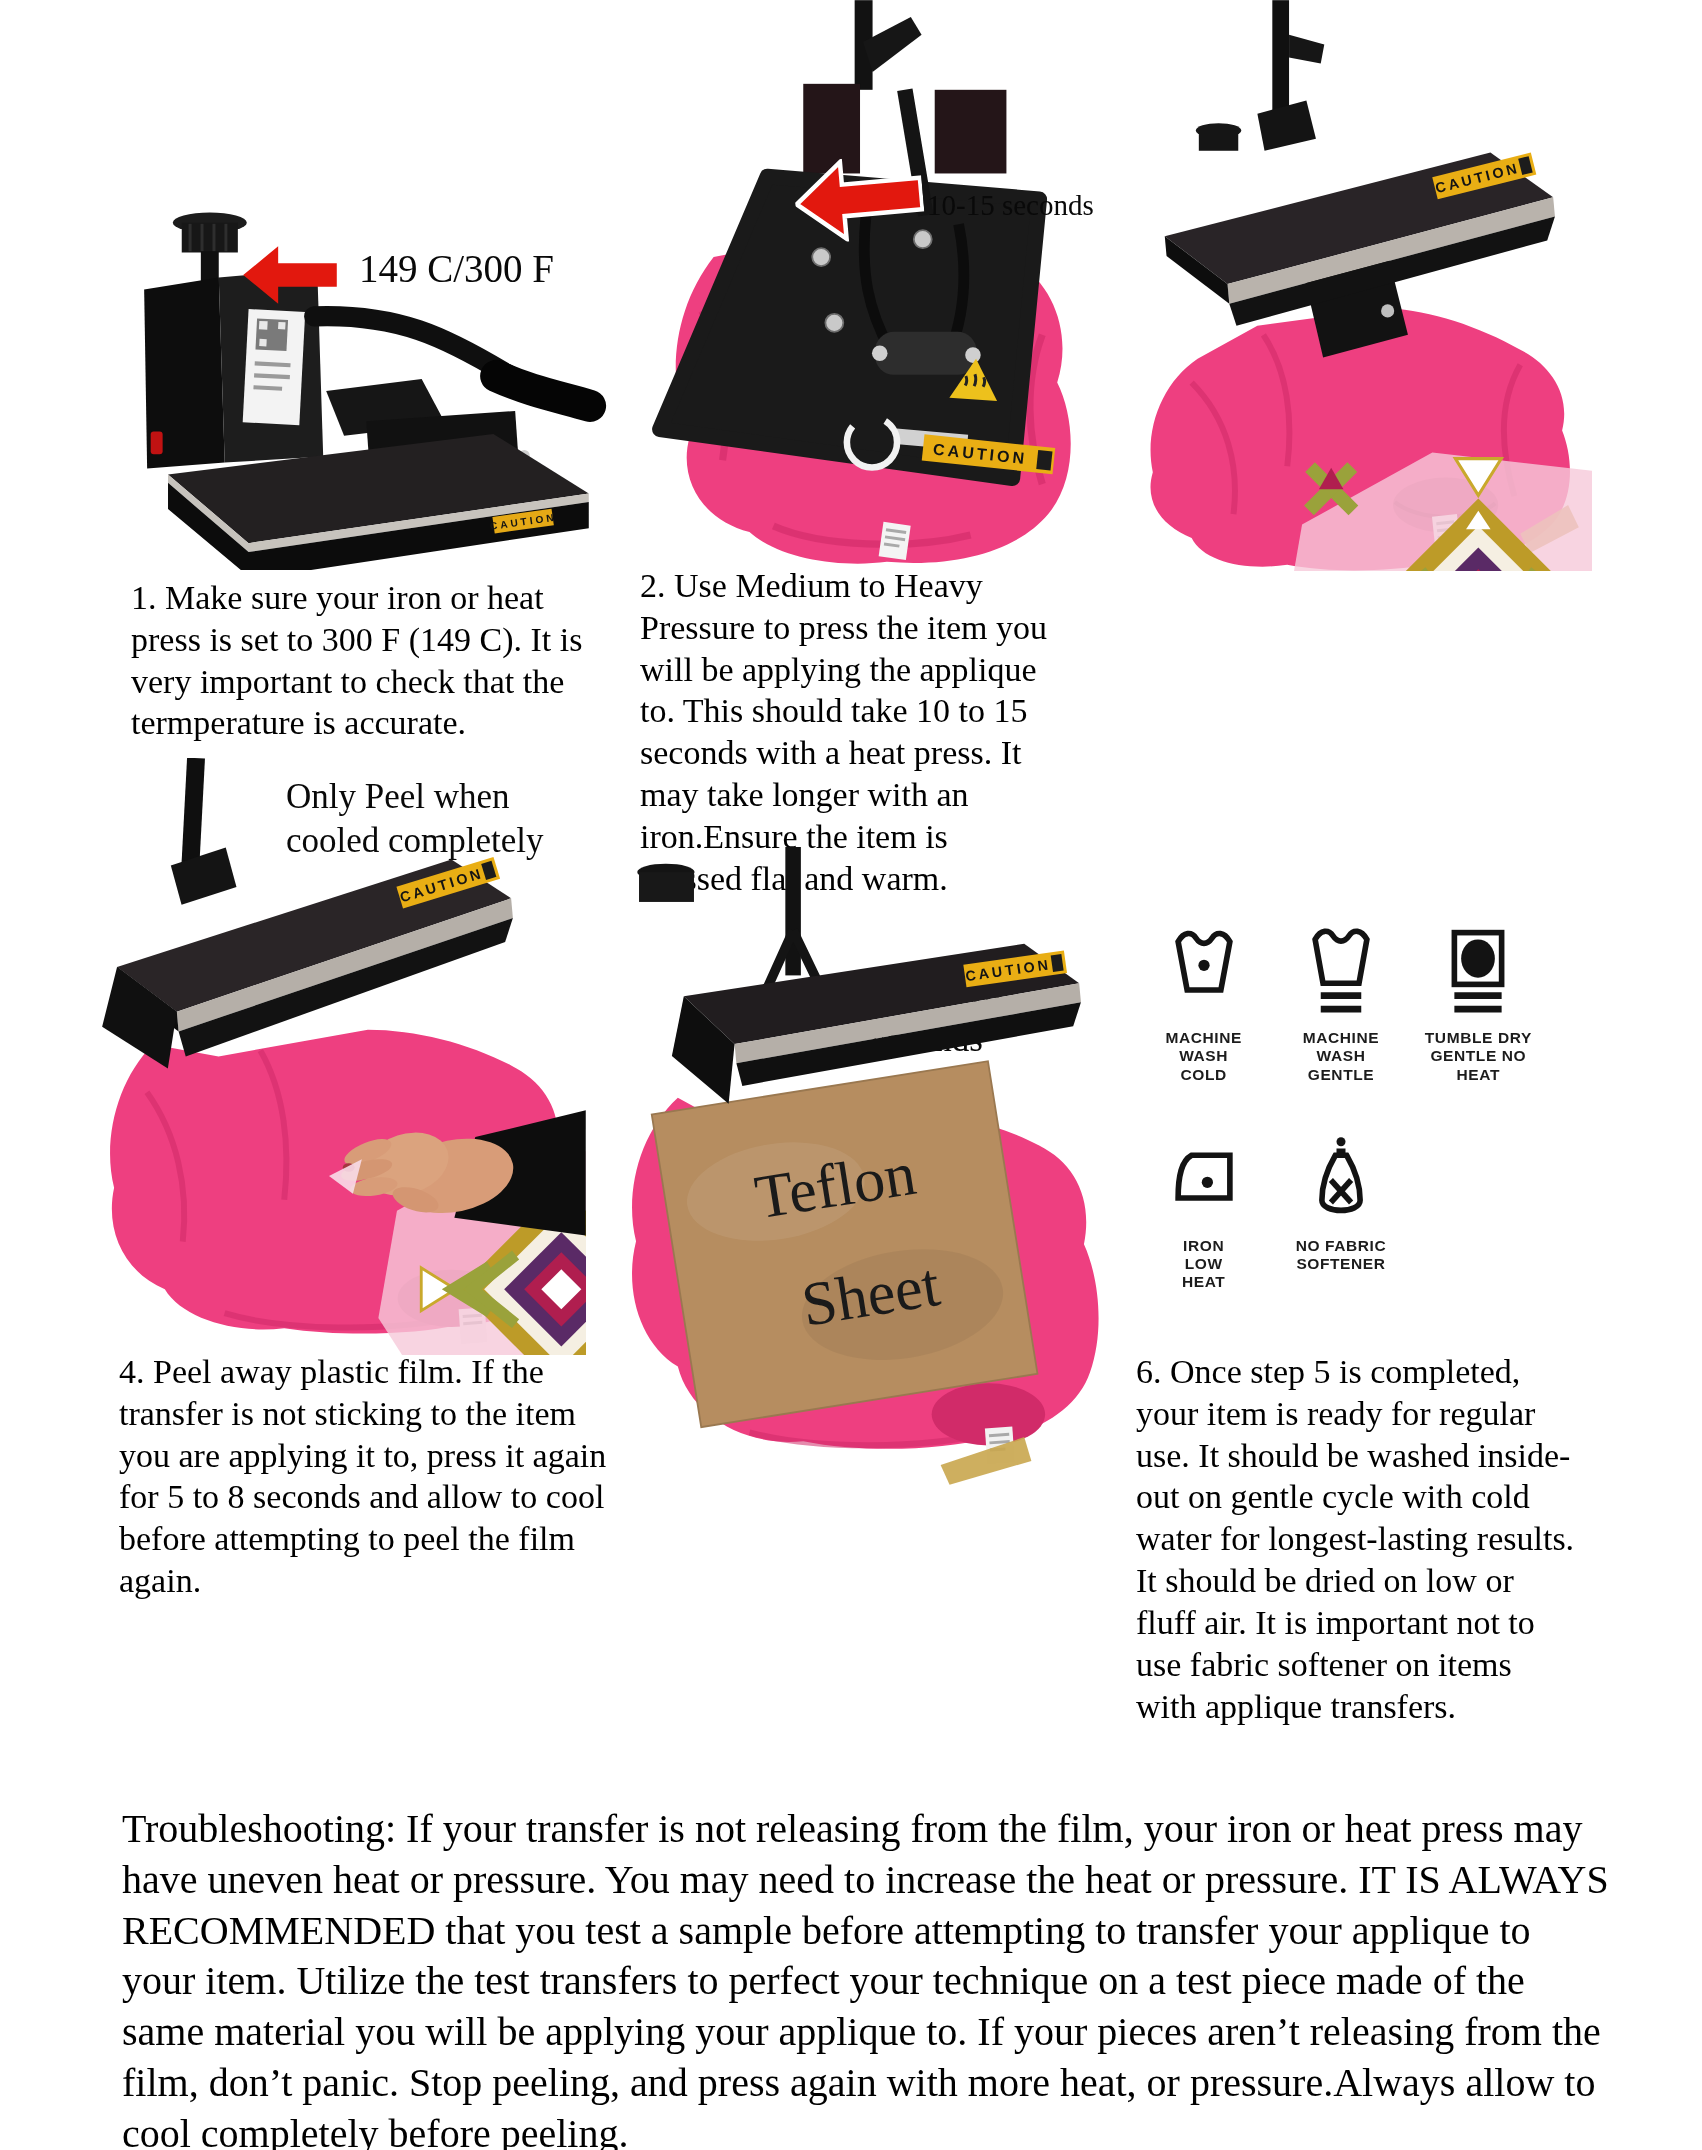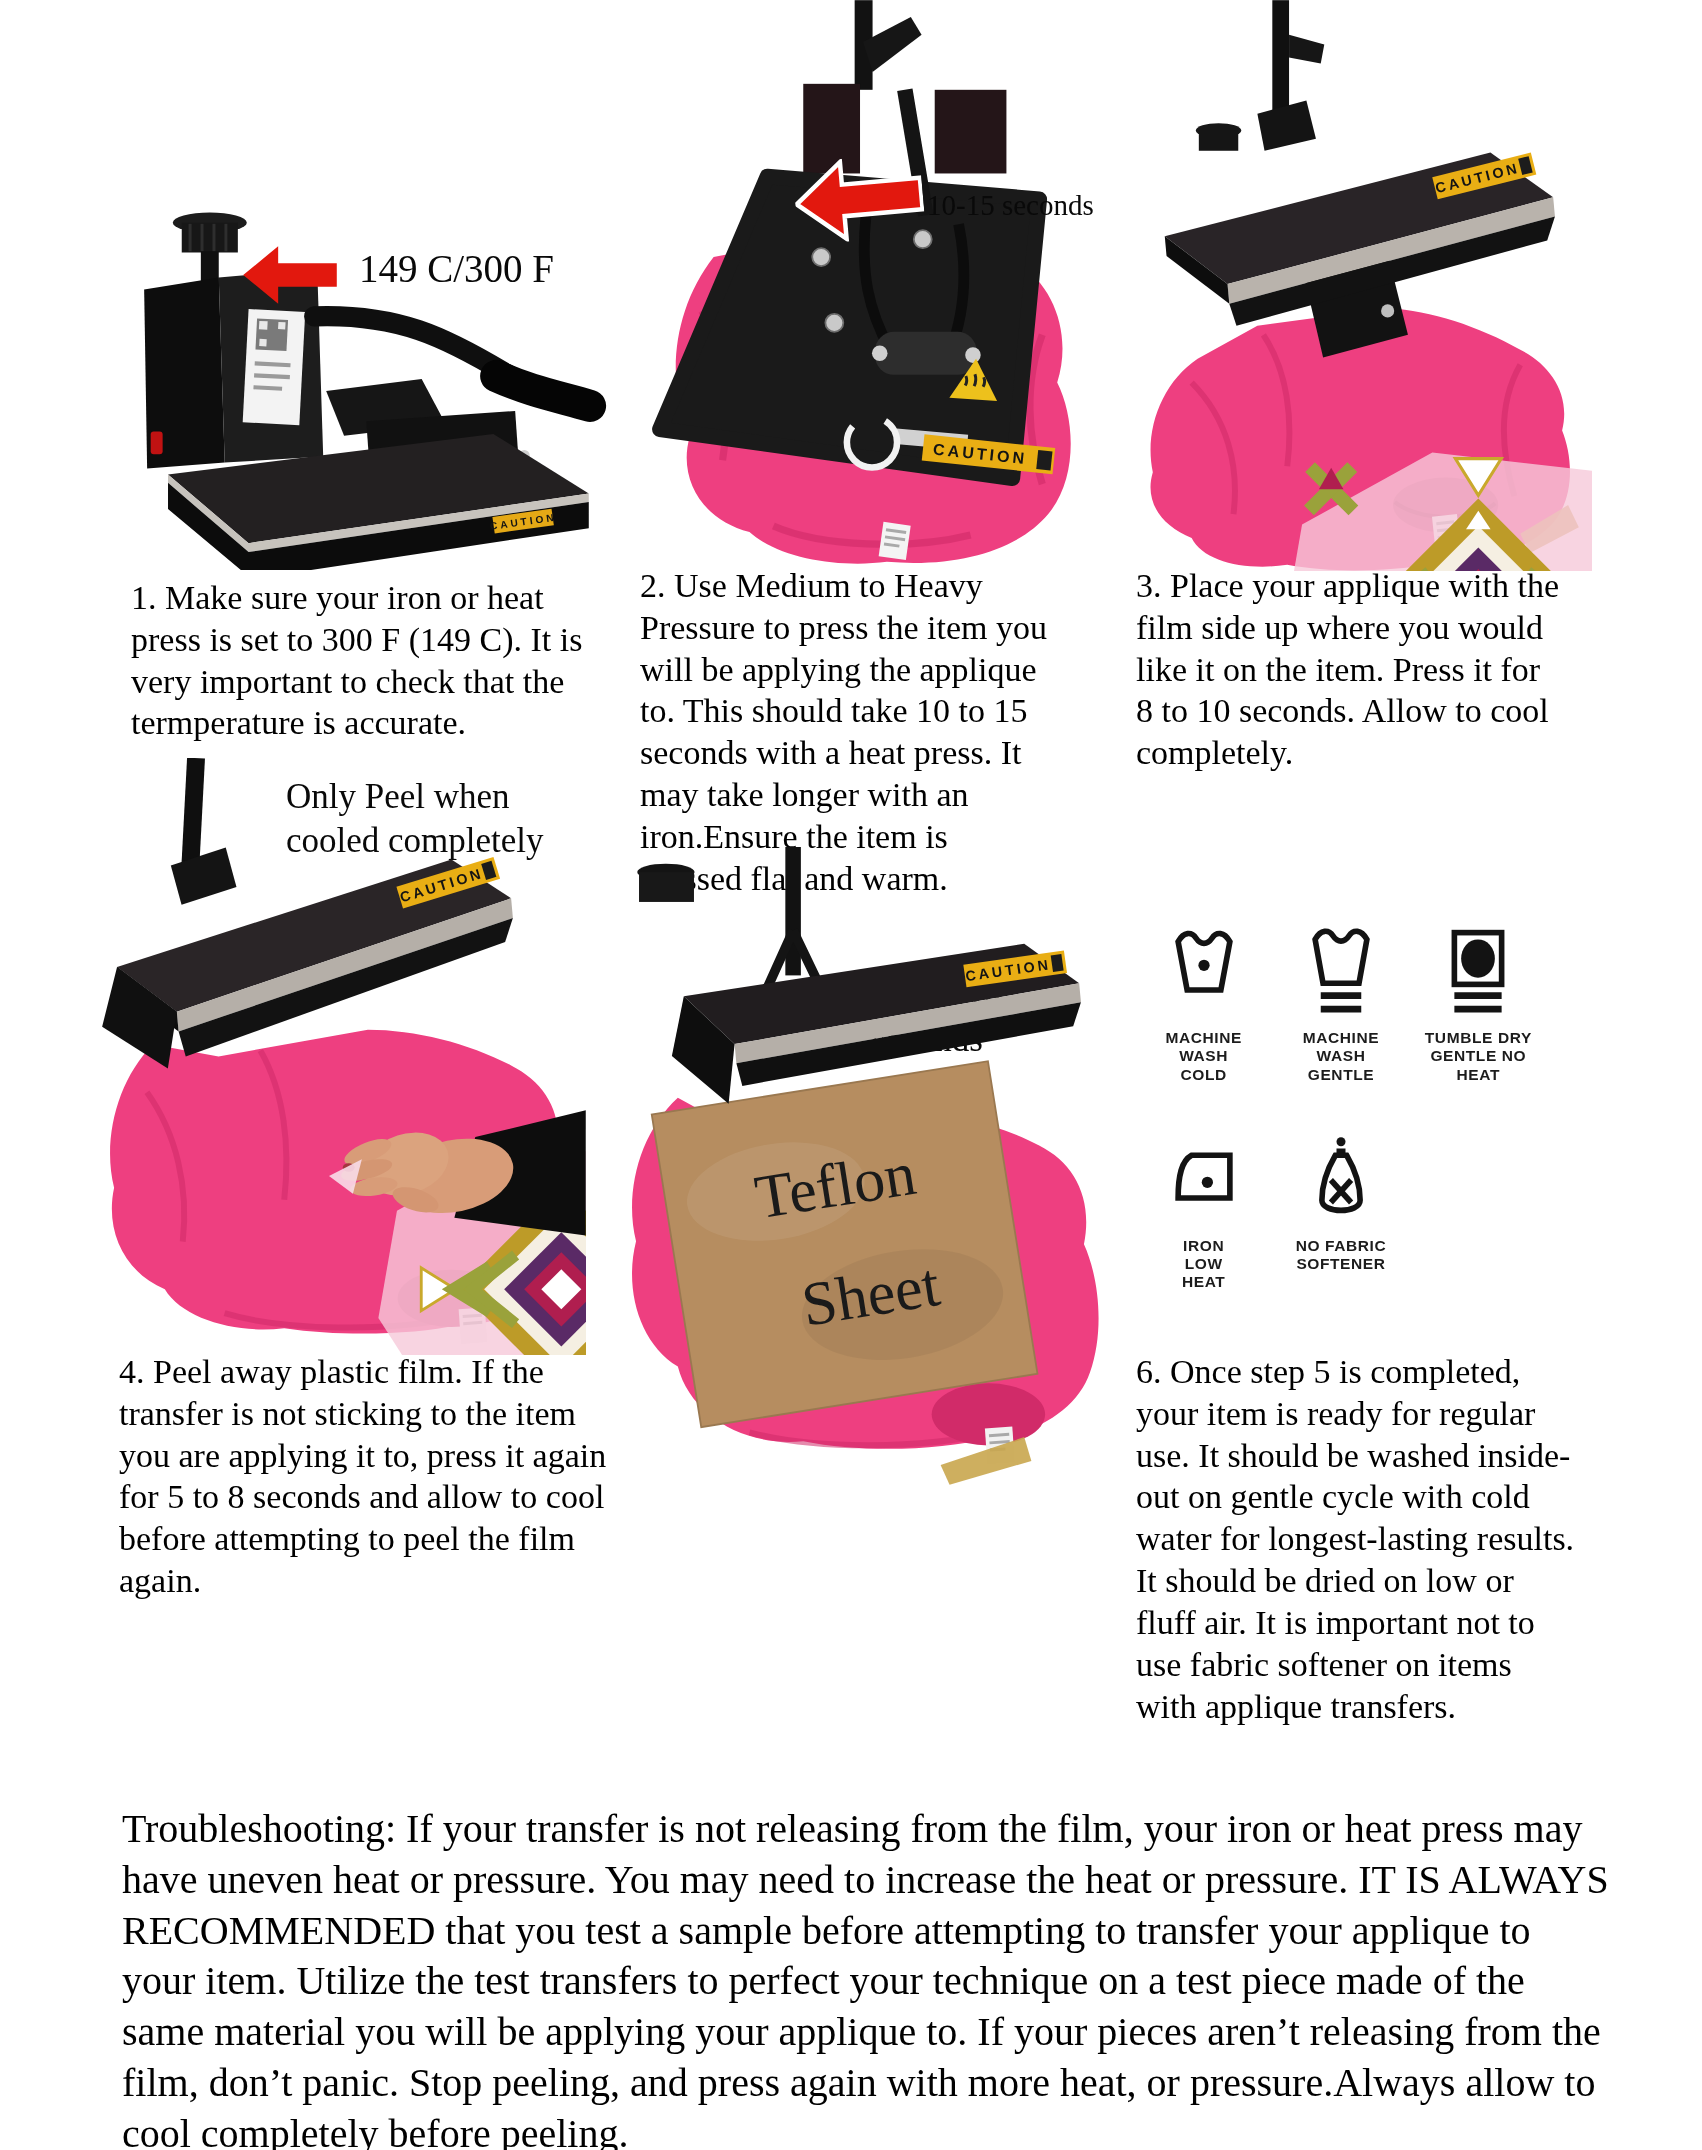--- a/index.html
+++ b/index.html
@@ -211,21 +211,20 @@
       <g transform="rotate(-14 630 295)">
         <rect x="545" y="275 " width="170" height="38" fill="#e9ae14"></rect>
         <text class="cau" x="618" y="303" font-size="24" text-anchor="middle">CAUTION</text>
         <rect x="692" y="280" width="18" height="28" fill="#1c1c1c"></rect>
       </g>
     </svg>
   </div>
 
   <div class="step step1">1. Make sure your iron or heat press is set to 300 F (149 C). It is very important to check that the termperature is accurate.</div>
   <div class="step step2">2. Use Medium to Heavy Pressure to press the item you will be applying the applique to. This should take 10 to 15 seconds with a heat press. It may take longer with an iron.Ensure the item is pressed flat and warm.</div>
-  <div class="step step3">3. Place your applique with the film side up where you would like it on the item. Press it for 8 to 10 seconds. Allow to cool completely.</div>
 
   <div class="anno anno-onlypeel">Only Peel when
 cooled completely</div>
 
   <div class="fig" style="left:81px;top:758px;width:505px;height:597px;">
     <svg viewBox="0 0 845 1000">
       <rect x="172" y="0" width="30" height="205" fill="#0f0f0f" transform="rotate(3 187 100)"></rect>
       <polygon points="150,180 242,150 260,216 168,246" fill="#141414"></polygon>
       <path d="M120,480 C60,540 35,640 55,720 C40,790 70,860 140,890 C170,940 260,965 340,955 C440,970 560,965 630,950 C710,950 780,910 805,860 C830,800 820,720 795,670 C810,600 780,545 720,515 C650,478 560,455 480,455 L230,500 Z" fill="#ee3f80"></path>
       <g stroke="#d02a67" stroke-width="10" fill="none" opacity="0.55">

